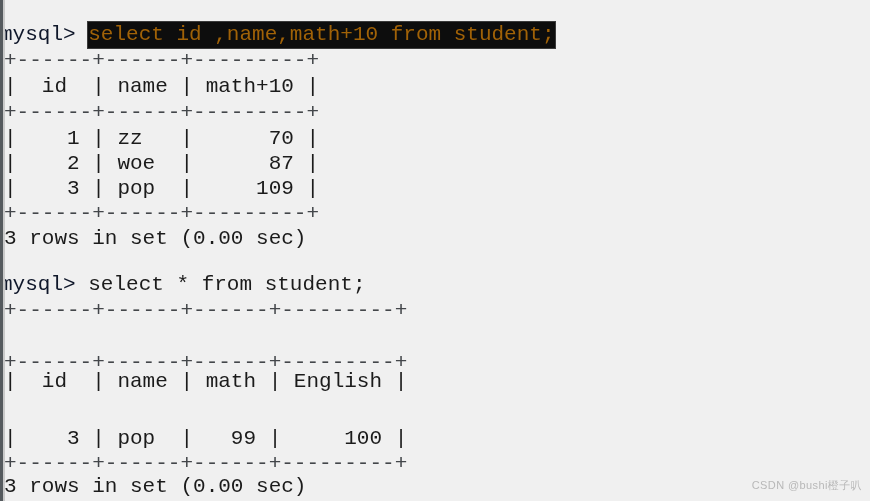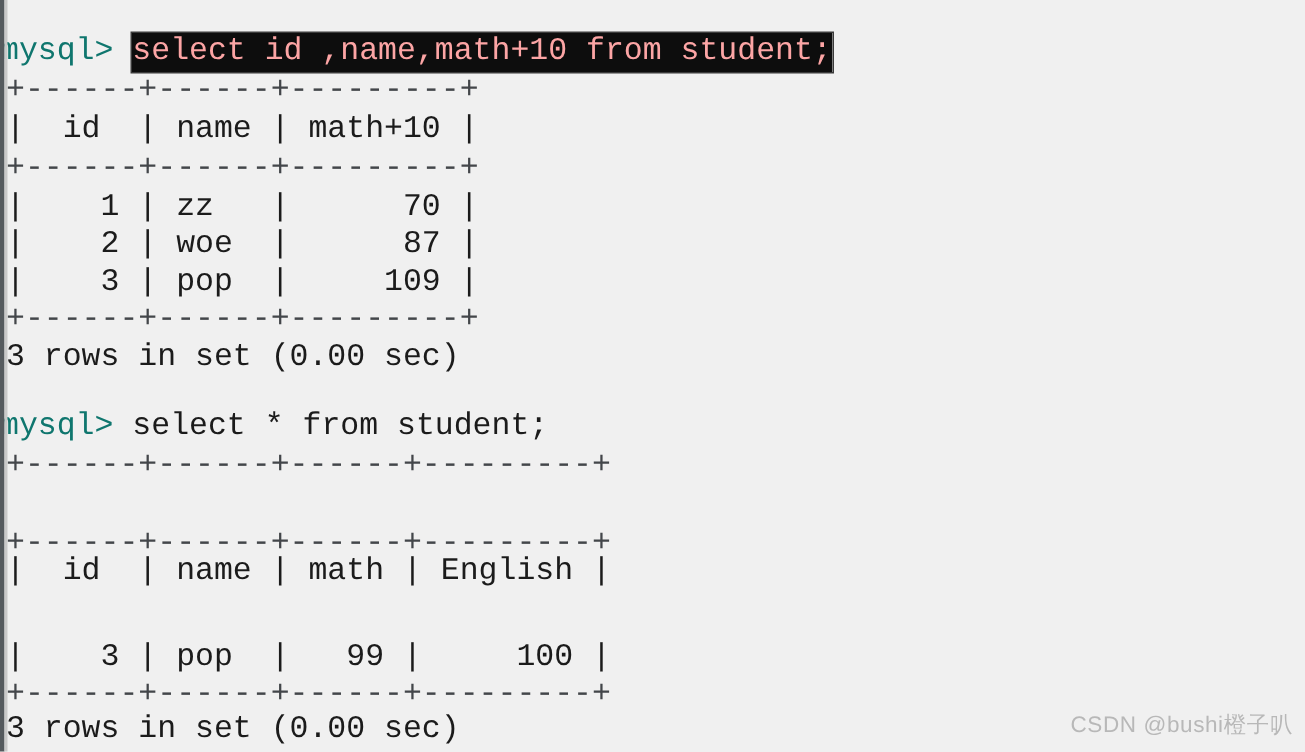--- a/index.html
+++ b/index.html
@@ -50,40 +50,40 @@
     left: 0;
     white-space: pre;
     font-size: 21px;
     line-height: 25px;
     color: #1b1b1b;
     letter-spacing: 0px;
     font-family: "Liberation Mono", "DejaVu Sans Mono", monospace;
   }
 
   .prompt {
-    color: #0f766e;
+    color: #0f172a;
   }
 
   .cmd-highlight {
     background: #0d0d0d;
-    color: #fca5a5;
+    color: #a16207;
     padding: 1px 0 2px 0;
     box-shadow: 0 0 0 1px #3a3a3a;
   }
 
   .table-rule {
     color: #43464a;
   }
 
   .watermark {
     position: absolute;
     right: 8px;
     bottom: 8px;
     font-family: "Liberation Sans", sans-serif;
-    font-size: 15px;
+    font-size: 11px;
     color: #b8b8b8;
     letter-spacing: 0.4px;
     white-space: nowrap;
     z-index: 10;
   }
 </style>
 </head>
 <body>
 
 <div id="left-edge"></div>

